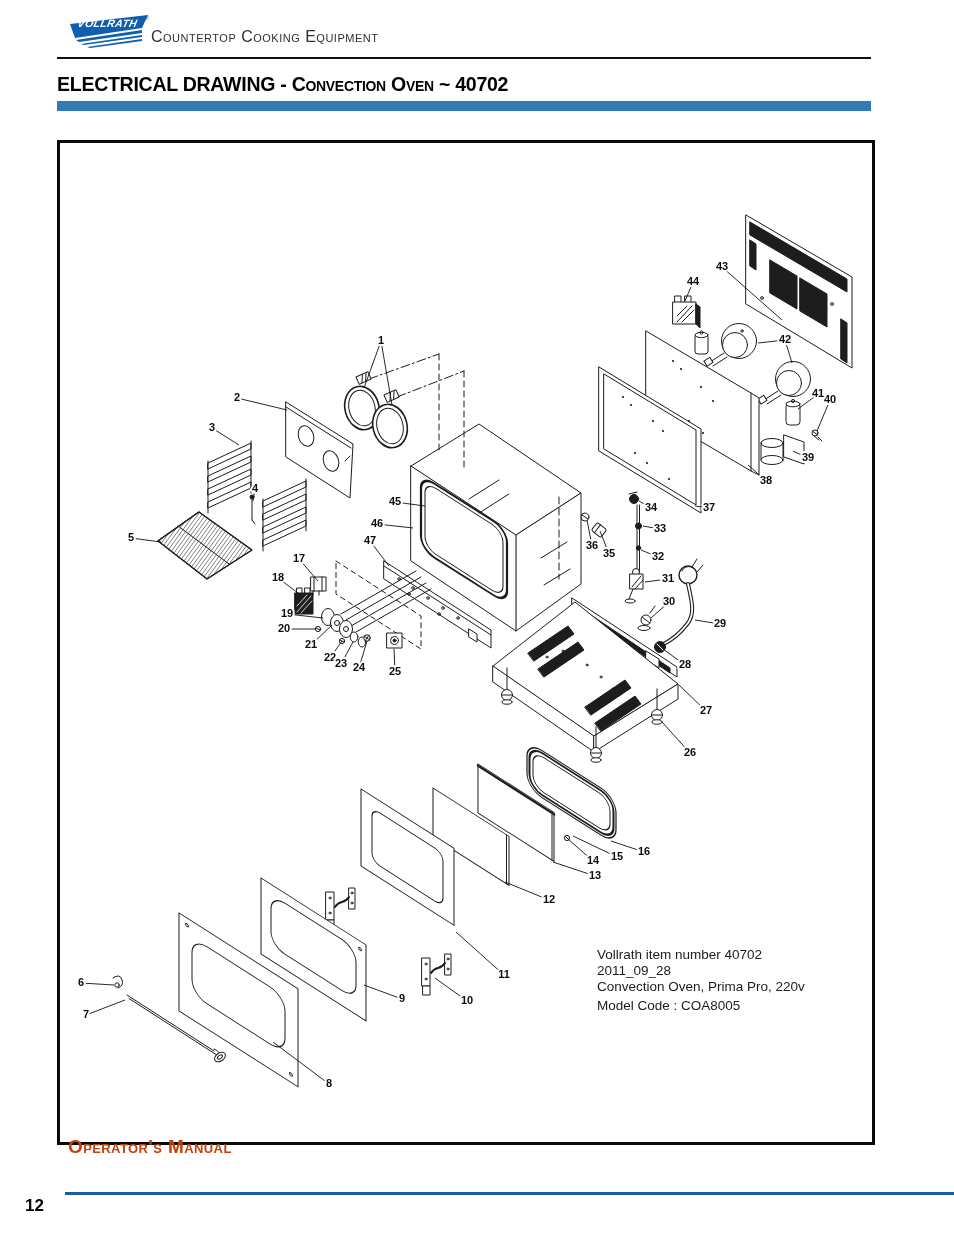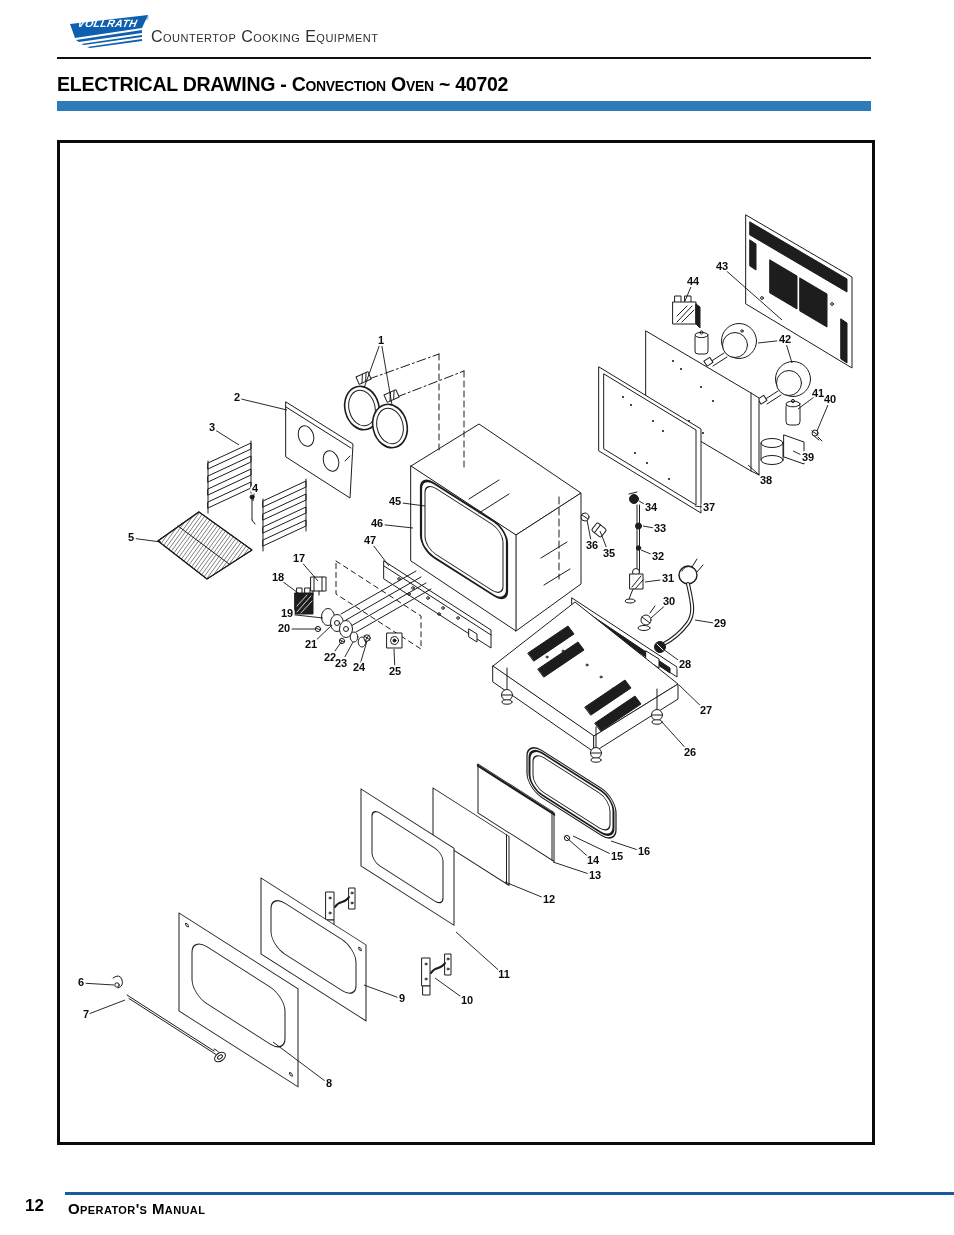--- a/index.html
+++ b/index.html
@@ -22,22 +22,22 @@
   .info-block .line{white-space:pre;}
   .info-block .line:last-child{margin-top:3px;}
   
   #callout-lines line{stroke:#111;stroke-width:.9;}
   text.callout{font-family:"Liberation Sans",sans-serif;font-size:11px;font-weight:bold;fill:#0d0d0d;
                text-anchor:middle;dominant-baseline:middle;paint-order:stroke;stroke:#fff;
                stroke-width:4px;stroke-linejoin:round;}
   
   .footer-line{position:absolute;left:65px;top:1192px;width:889px;height:3px;background:#1a5a9e;}
   .page-number{position:absolute;left:25px;top:1196px;font-size:17px;font-weight:bold;color:#000;}
-  .footer-label{position:absolute;left:68px;top:1200px;font-size:15px;font-weight:bold;
-                color:#000000;font-variant:small-caps;letter-spacing:.4px;}
+  .footer-label{position:absolute;left:68px;top:1136px;font-size:19px;font-weight:bold;
+                color:#c2410c;font-variant:small-caps;letter-spacing:.4px;}
 </style>
 </head>
 <body>
 
 <div class="page">
 
   <svg class="logo" viewBox="0 0 84 40">
     <polygon points="2,10 80,1 74,14 7,24" fill="#0f5faf"></polygon>
     <polygon points="8,26 74,16 74,19 11,28" fill="#0f5faf"></polygon>
     <polygon points="13,30 74,21 74,23 16,31" fill="#0f5faf"></polygon>
@@ -503,17 +503,23 @@
           <text x="721" y="266" class="callout">43</text>
           <text x="692" y="281" class="callout">44</text>
           <text x="394" y="501" class="callout">45</text>
           <text x="376" y="523" class="callout">46</text>
           <text x="369" y="540" class="callout">47</text>
         </g>
     </svg>
 
   </div>
 
+  <div class="info-block">
+    <div class="line">Vollrath item number 40702</div>
+    <div class="line">2011_09_28</div>
+    <div class="line">Convection Oven, Prima Pro, 220v</div>
+    <div class="line">Model Code : COA8005</div>
+  </div>
 
   <div class="footer-line"></div>
   <div class="page-number">12</div>
   <div class="footer-label">Operator's Manual</div>
 </div>
 
 </body></html>

